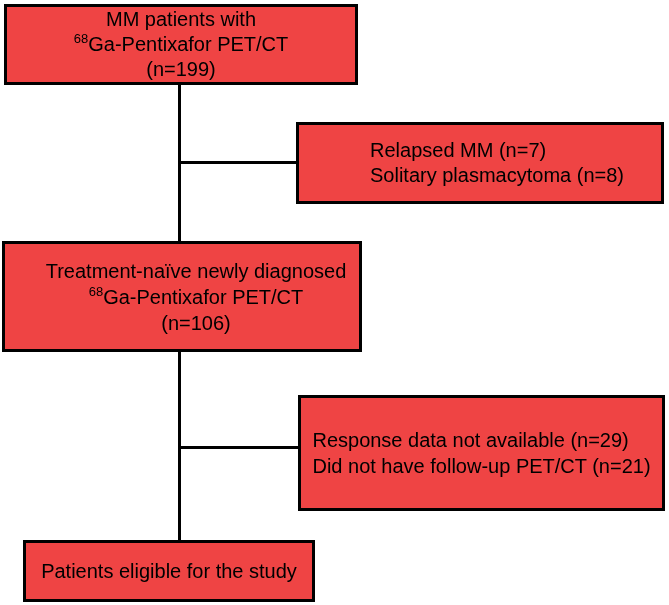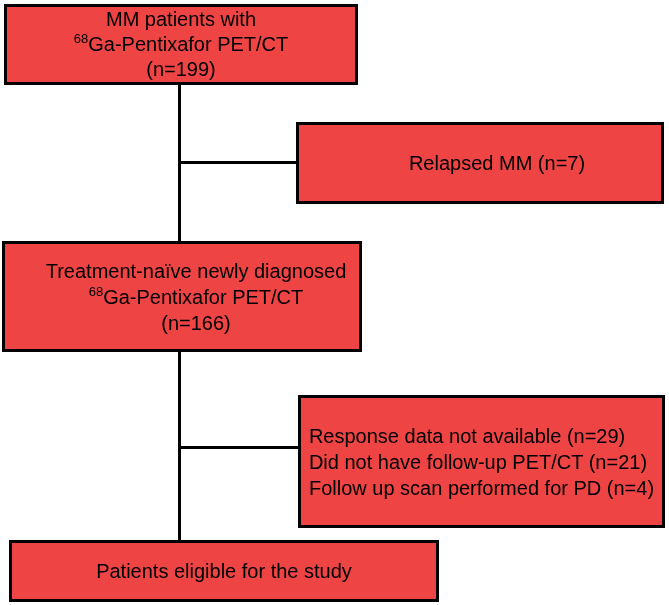--- a/index.html
+++ b/index.html
@@ -44,22 +44,22 @@
     text-align: center;
   }
   .conn {
     position: absolute;
     background: #000000;
   }
   
   #box-initial    { left: 4px;   top: 4px;   width: 354px; height: 81px; }
   #box-excl1      { left: 296px; top: 122px; width: 368px; height: 82px; padding-left: 34px; }
   #box-cohort     { left: 2px;   top: 241px; width: 360px; height: 111px; padding-left: 28px; }
-  #box-excl2      { left: 298px; top: 395px; width: 367px; height: 133px; }
-  #box-eligible   { left: 9px;   top: 540px; width: 430px; height: 62px; justify-content: center; }
+  #box-excl2      { left: 298px; top: 395px; width: 367px; height: 116px; }
+  #box-eligible   { left: 23px;   top: 540px; width: 292px; height: 62px; justify-content: center; }
   
   #conn-v1 { left: 178px; top: 85px;  width: 3px;   height: 156px; }
   #conn-v2 { left: 178px; top: 352px; width: 3px;   height: 188px; }
   #conn-h1 { left: 178px; top: 161px; width: 118px; height: 3px; }
   #conn-h2 { left: 178px; top: 446px; width: 120px; height: 3px; }
 </style>
 </head>
 <body>
 
 <div class="canvas">
@@ -73,36 +73,36 @@
     <div class="inner">
       <div class="line"><span>MM patients with</span></div>
       <div class="line"><sup class="iso">68</sup><span>Ga-Pentixafor PET/CT</span></div>
       <div class="line"><span>(n=199)</span></div>
     </div>
   </div>
 
   <div class="flow-box left-list lh25" id="box-excl1">
     <div class="inner">
       <div class="line"><span>Relapsed MM (n=7)</span></div>
+      <div class="line"><span>Solitary plasmacytoma (n=8)</span></div>
     </div>
   </div>
 
   <div class="flow-box lh26" id="box-cohort">
     <div class="inner">
       <div class="line"><span>Treatment-naïve newly diagnosed</span></div>
       <div class="line"><sup class="iso">68</sup><span>Ga-Pentixafor PET/CT</span></div>
-      <div class="line"><span>(n=166)</span></div>
+      <div class="line"><span>(n=106)</span></div>
     </div>
   </div>
 
   <div class="flow-box left-list lh26" id="box-excl2">
     <div class="inner">
       <div class="line"><span>Response data not available (n=29)</span></div>
       <div class="line"><span>Did not have follow-up PET/CT (n=21)</span></div>
-      <div class="line"><span>Follow up scan performed for PD (n=4)</span></div>
     </div>
   </div>
 
   <div class="flow-box lh26" id="box-eligible">
     <div class="inner">
       <div class="line"><span>Patients eligible for the study</span></div>
     </div>
   </div>
 
 </div>

